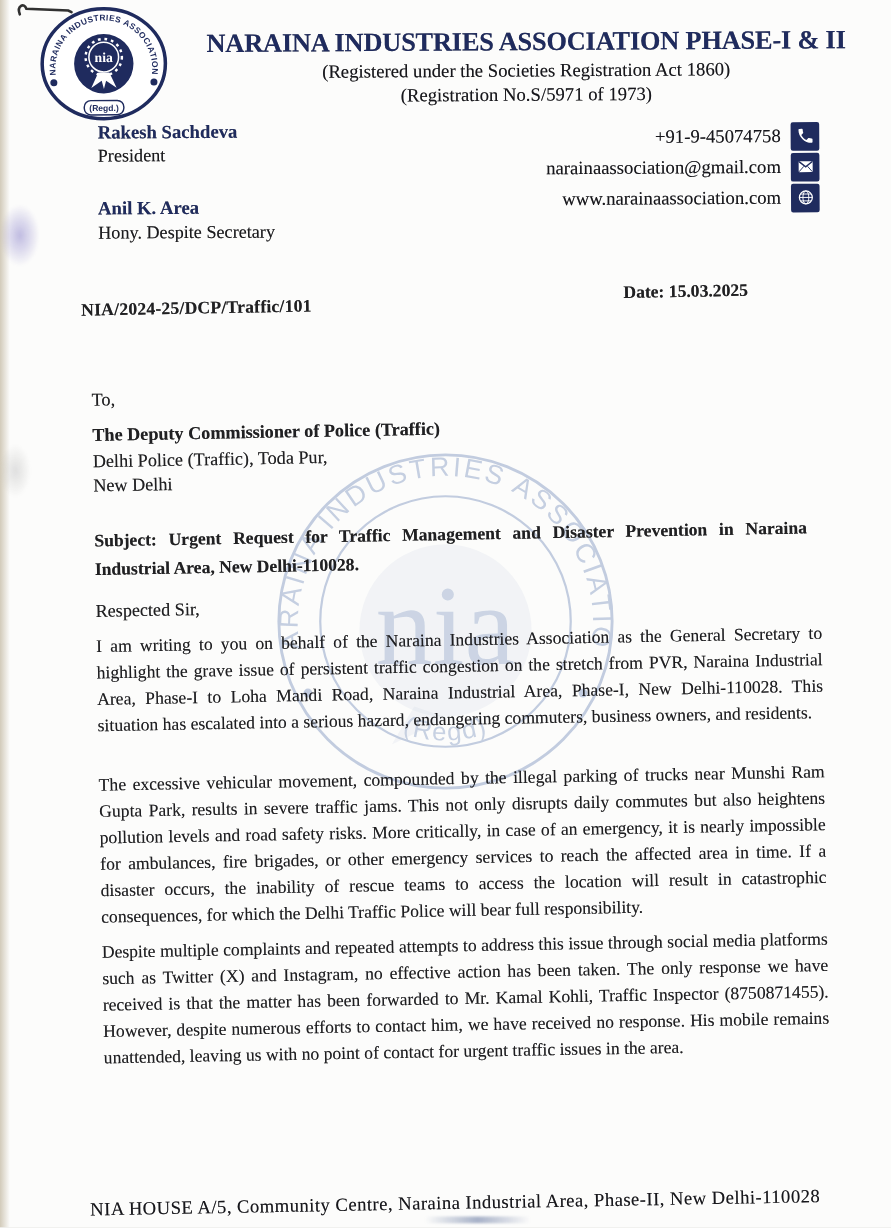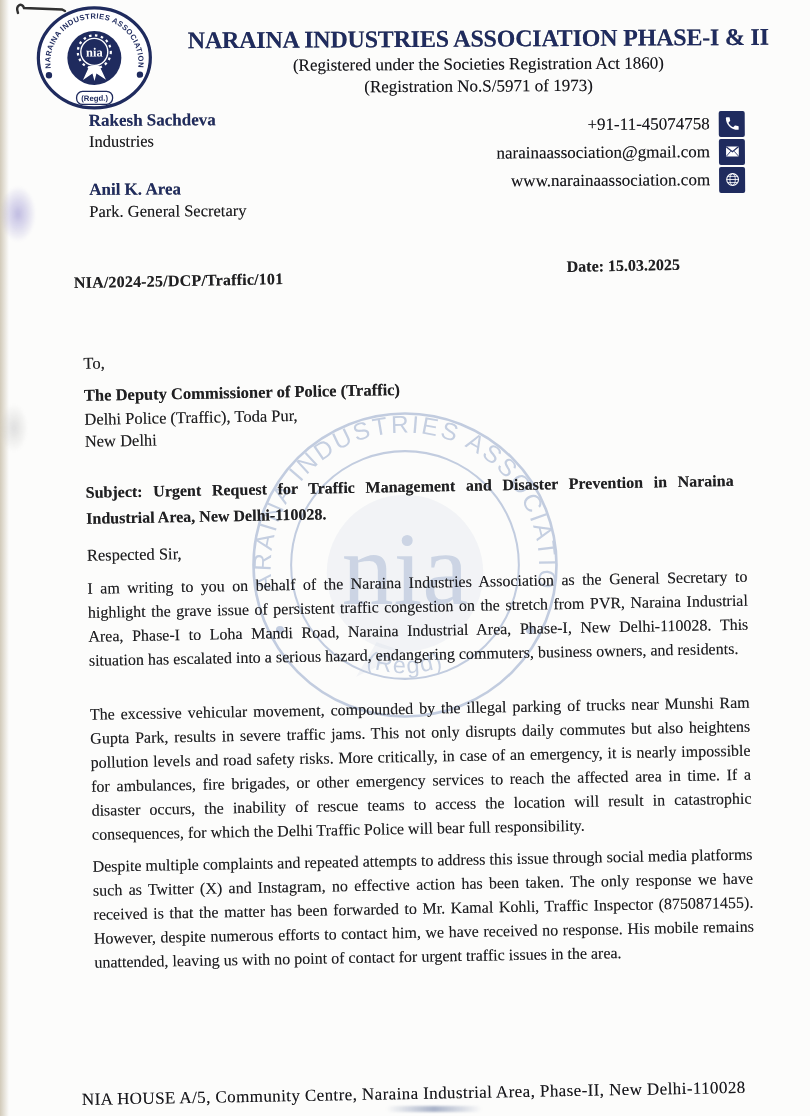--- a/index.html
+++ b/index.html
@@ -116,27 +116,27 @@
       <text x="60" y="96" text-anchor="middle" font-family="Liberation Sans, sans-serif" font-size="7.8" font-weight="bold" fill="#1f2b5e">(Regd.)</text>
     </svg>
 
     <div class="title-block">
       <div class="org-title navy txt">NARAINA INDUSTRIES ASSOCIATION PHASE-I &amp; II</div>
       <div class="org-sub txt">(Registered under the Societies Registration Act 1860)</div>
       <div class="org-sub txt">(Registration No.S/5971 of 1973)</div>
     </div>
 
     <div class="official-name navy txt" style="top:109px">Rakesh Sachdeva</div>
-    <div class="official-title txt" style="top:130px">Industries</div>
+    <div class="official-title txt" style="top:130px">President</div>
     <div class="official-name navy txt" style="top:178px">Anil K. Area</div>
-    <div class="official-title txt" style="top:200px">Park. General Secretary</div>
+    <div class="official-title txt" style="top:200px">Hony. Despite Secretary</div>
 
     <div class="contacts">
       <div class="contact-row">
-        <span class="contact-text txt">+91-11-45074758</span>
+        <span class="contact-text txt">+91-9-45074758</span>
         <span class="contact-icon">
           <svg viewBox="0 0 24 24">
               <path fill="#ffffff" d="M6.62 10.79c1.44 2.83 3.76 5.14 6.59 6.59l2.2-2.21c.27-.27.67-.36 1.02-.24 1.12.37 2.33.57 3.57.57.55 0 1 .45 1 1V20c0 .55-.45 1-1 1-9.39 0-17-7.61-17-17 0-.55.45-1 1-1h3.5c.55 0 1 .45 1 1 0 1.25.2 2.45.57 3.57.11.35.03.74-.25 1.02l-2.2 2.2z"></path>
             </svg>
         </span>
       </div>
       <div class="contact-row">
         <span class="contact-text txt">narainaassociation@gmail.com</span>
         <span class="contact-icon">
           <svg viewBox="0 0 24 24">

